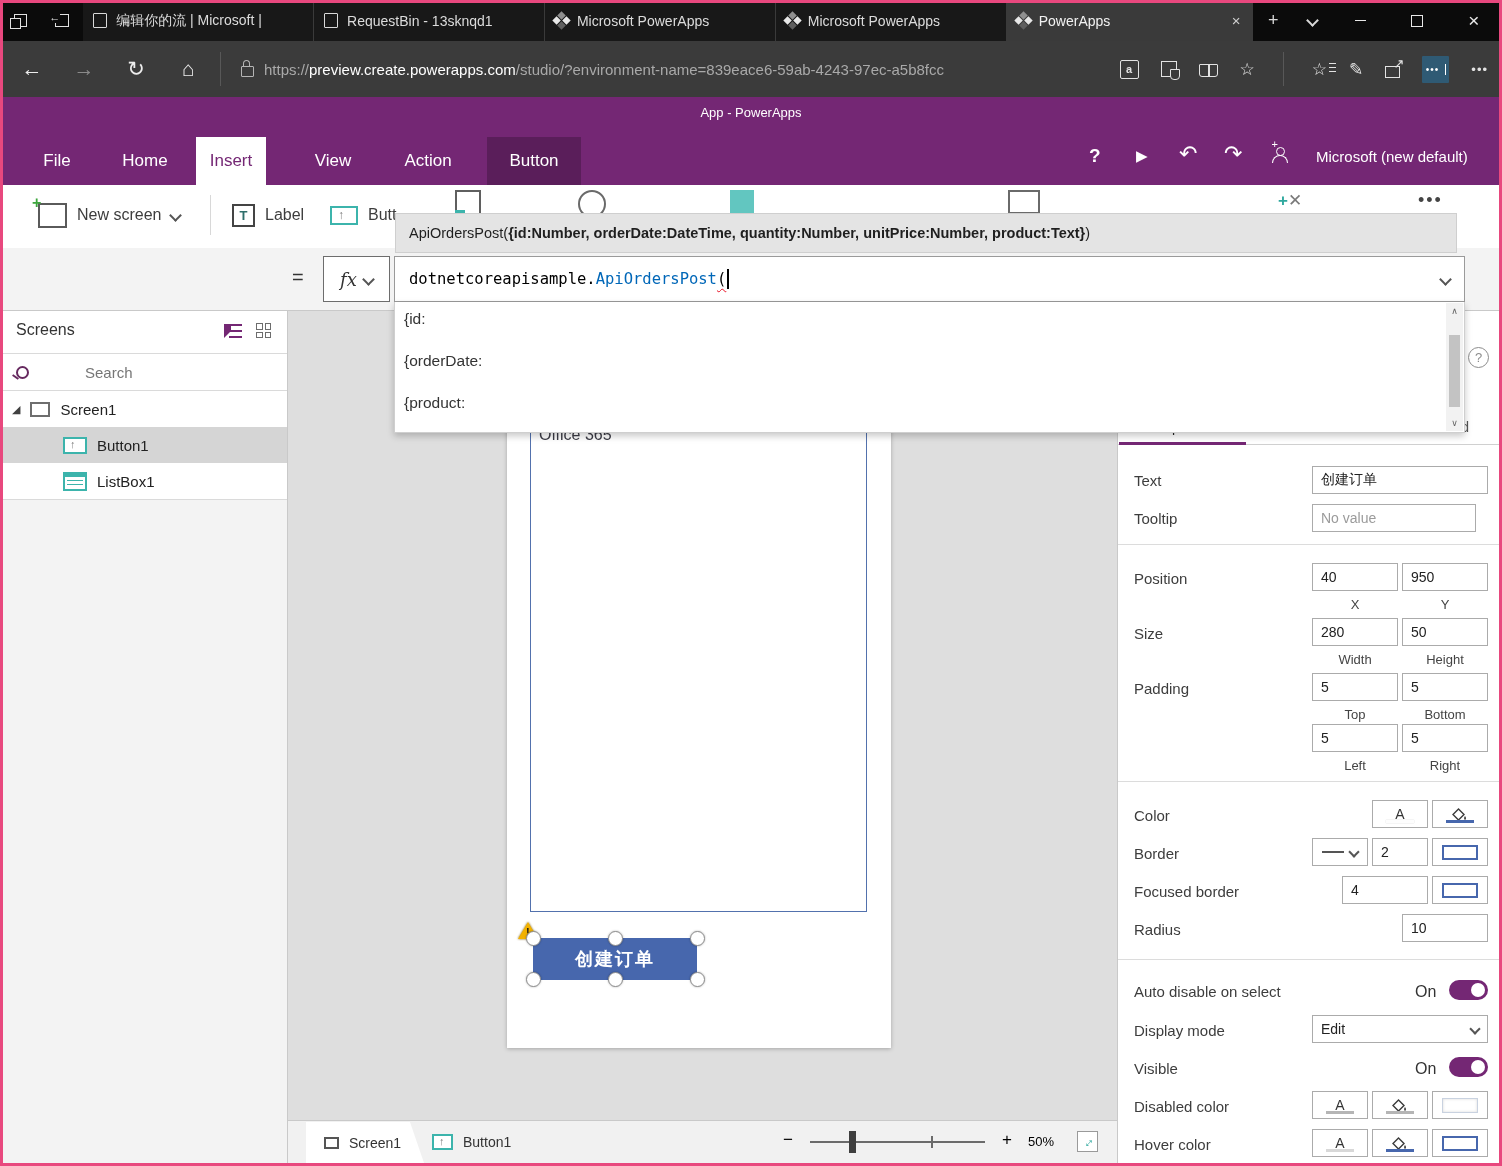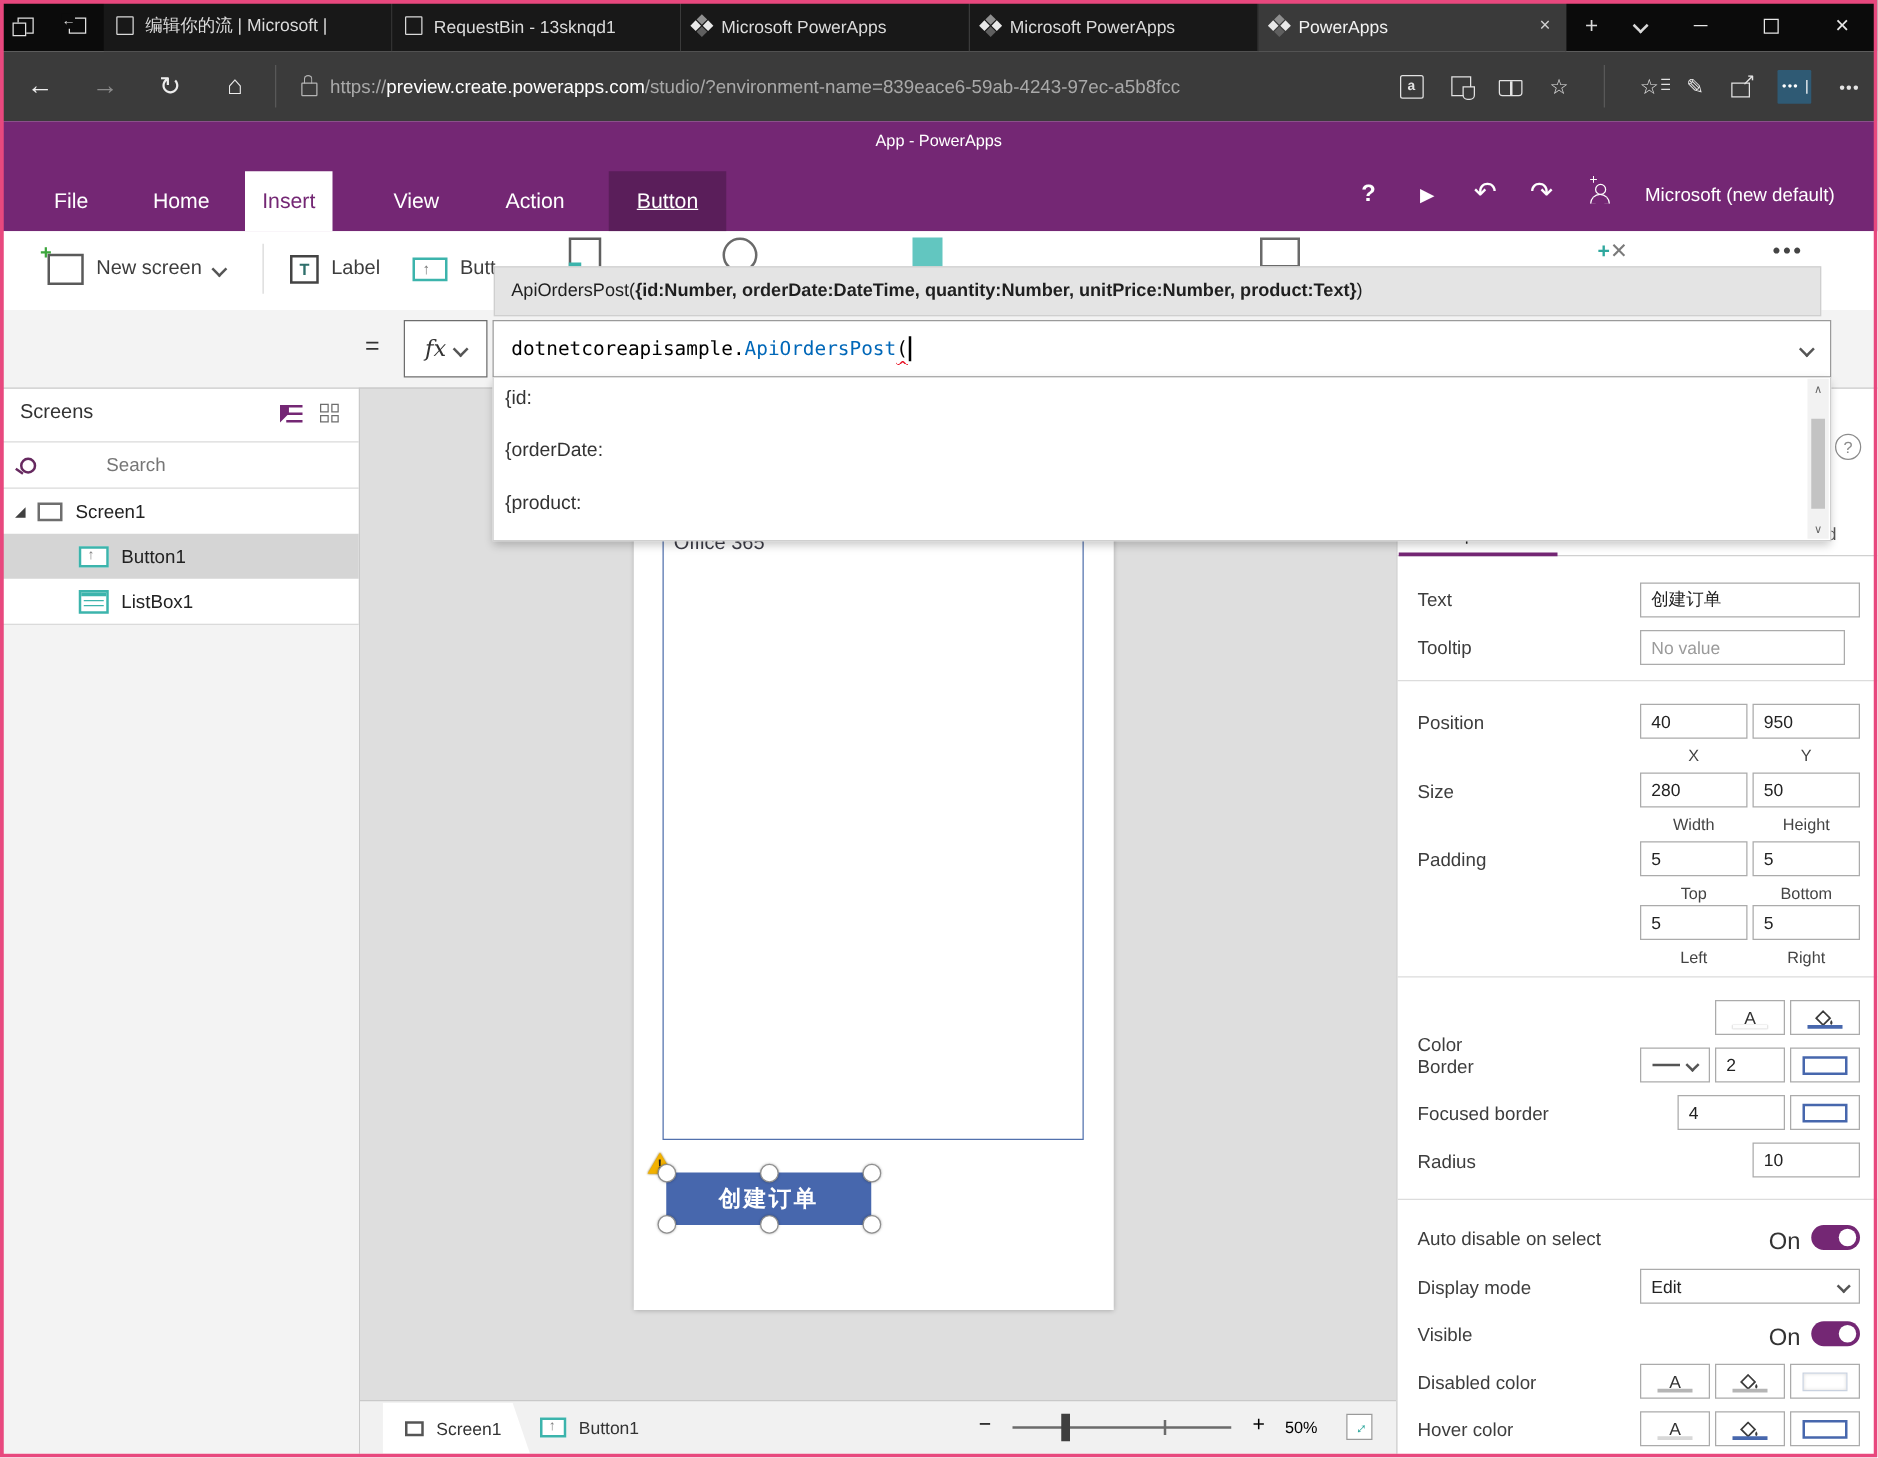--- a/index.html
+++ b/index.html
@@ -191,21 +191,21 @@
   .pbtn .bar{position:absolute;left:13px;right:13px;bottom:4px;height:3px;}
   .bar.white{background:#fdfdfd;box-shadow:0 0 1px #999;}
   .bar.blue{background:#4767ad;}
   .bar.gray{background:#b5b5b5;}
   .bar.lgray{background:#d8d8d8;}
   .swatch-inner{width:36px;height:15px;background:#fff;border:2px solid #4767ad;box-sizing:border-box;}
   .swatch-inner.plain{border:1px solid #c9d2e0;box-shadow:inset 0 0 3px rgba(0,0,0,.15);}
   .linechip{width:22px;height:2px;background:#555;}
   .toggle{position:absolute;width:39px;height:20px;border-radius:10px;background:#742774;}
   .toggle::after{content:"";position:absolute;right:3px;top:3px;width:14px;height:14px;border-radius:50%;background:#fff;}
-  .on-lbl{position:absolute;font-size:19px;color:#333;}
+  .on-lbl{position:absolute;font-size:16px;color:#333;}
   .bucket{display:inline-block;}
 </style>
 </head>
 <body>
 
 <div class="abs tabbar nosel">
   <div class="tb-iconbtn">
       <span class="dbl-sq"></span>
     </div>
   <div class="tb-iconbtn">
@@ -289,21 +289,21 @@
 </div>
 
 <div class="abs pa-header nosel">
   <div class="pa-title">App - PowerApps</div>
 
   <div class="menu-item" style="left:30px;width:54px;">File</div>
   <div class="menu-item" style="left:106px;width:78px;">Home</div>
   <div class="menu-item active" style="left:196px;width:70px;">Insert</div>
   <div class="menu-item" style="left:300px;width:66px;">View</div>
   <div class="menu-item" style="left:388px;width:80px;">Action</div>
-  <div class="menu-item contextual" style="left:487px;width:94px;text-decoration:underline;">Button</div>
+  <div class="menu-item contextual" style="left:487px;width:94px;">Button</div>
 
   <span class="hdr-ico" style="left:1089px;font-weight:bold;">?</span>
   <span class="hdr-ico" style="left:1136px;font-size:15px;top:50px;">▶</span>
   <span class="hdr-ico" style="left:1179px;font-size:22px;top:44px;">↶</span>
   <span class="hdr-ico" style="left:1224px;font-size:22px;top:44px;">↷</span>
   <span class="hdr-ico persona" style="left:1272px;top:50px;"><b>+</b></span>
   <span class="hdr-ico" style="left:1316px;font-size:15px;top:51px;">Microsoft (new default)</span>
 </div>
 
 <div class="abs ribbon nosel">
@@ -475,21 +475,21 @@
   <div class="pinput" style="left:284px;top:362px;width:86px;">5</div>
   <div class="psub" style="left:194px;top:396px;">Top</div>
   <div class="psub" style="left:284px;top:396px;">Bottom</div>
   <div class="pinput" style="left:194px;top:413px;width:86px;">5</div>
   <div class="pinput" style="left:284px;top:413px;width:86px;">5</div>
   <div class="psub" style="left:194px;top:447px;">Left</div>
   <div class="psub" style="left:284px;top:447px;">Right</div>
 
   <div class="pdiv" style="top:470px;"></div>
 
-  <div class="plabel" style="top:517px;">Color</div>
+  <div class="plabel" style="top:496px;">Color</div>
   <div class="pbtn" style="left:254px;top:489px;">
     <span class="glyphA">A</span>
     <span class="bar white"></span>
   </div>
   <div class="pbtn" style="left:314px;top:489px;">
     <svg class="bucket" width="16" height="13" viewBox="0 0 16 13">
         <path d="M6.5 1 L12 6.5 L6.5 12 L1 6.5 Z" fill="none" stroke="#3b3b3b" stroke-width="1.4"></path>
         <path d="M13 8 q2 2.4 0 4 q-1.8 -1.6 0 -4" fill="#3b3b3b"></path>
       </svg>
     <span class="bar blue"></span>

